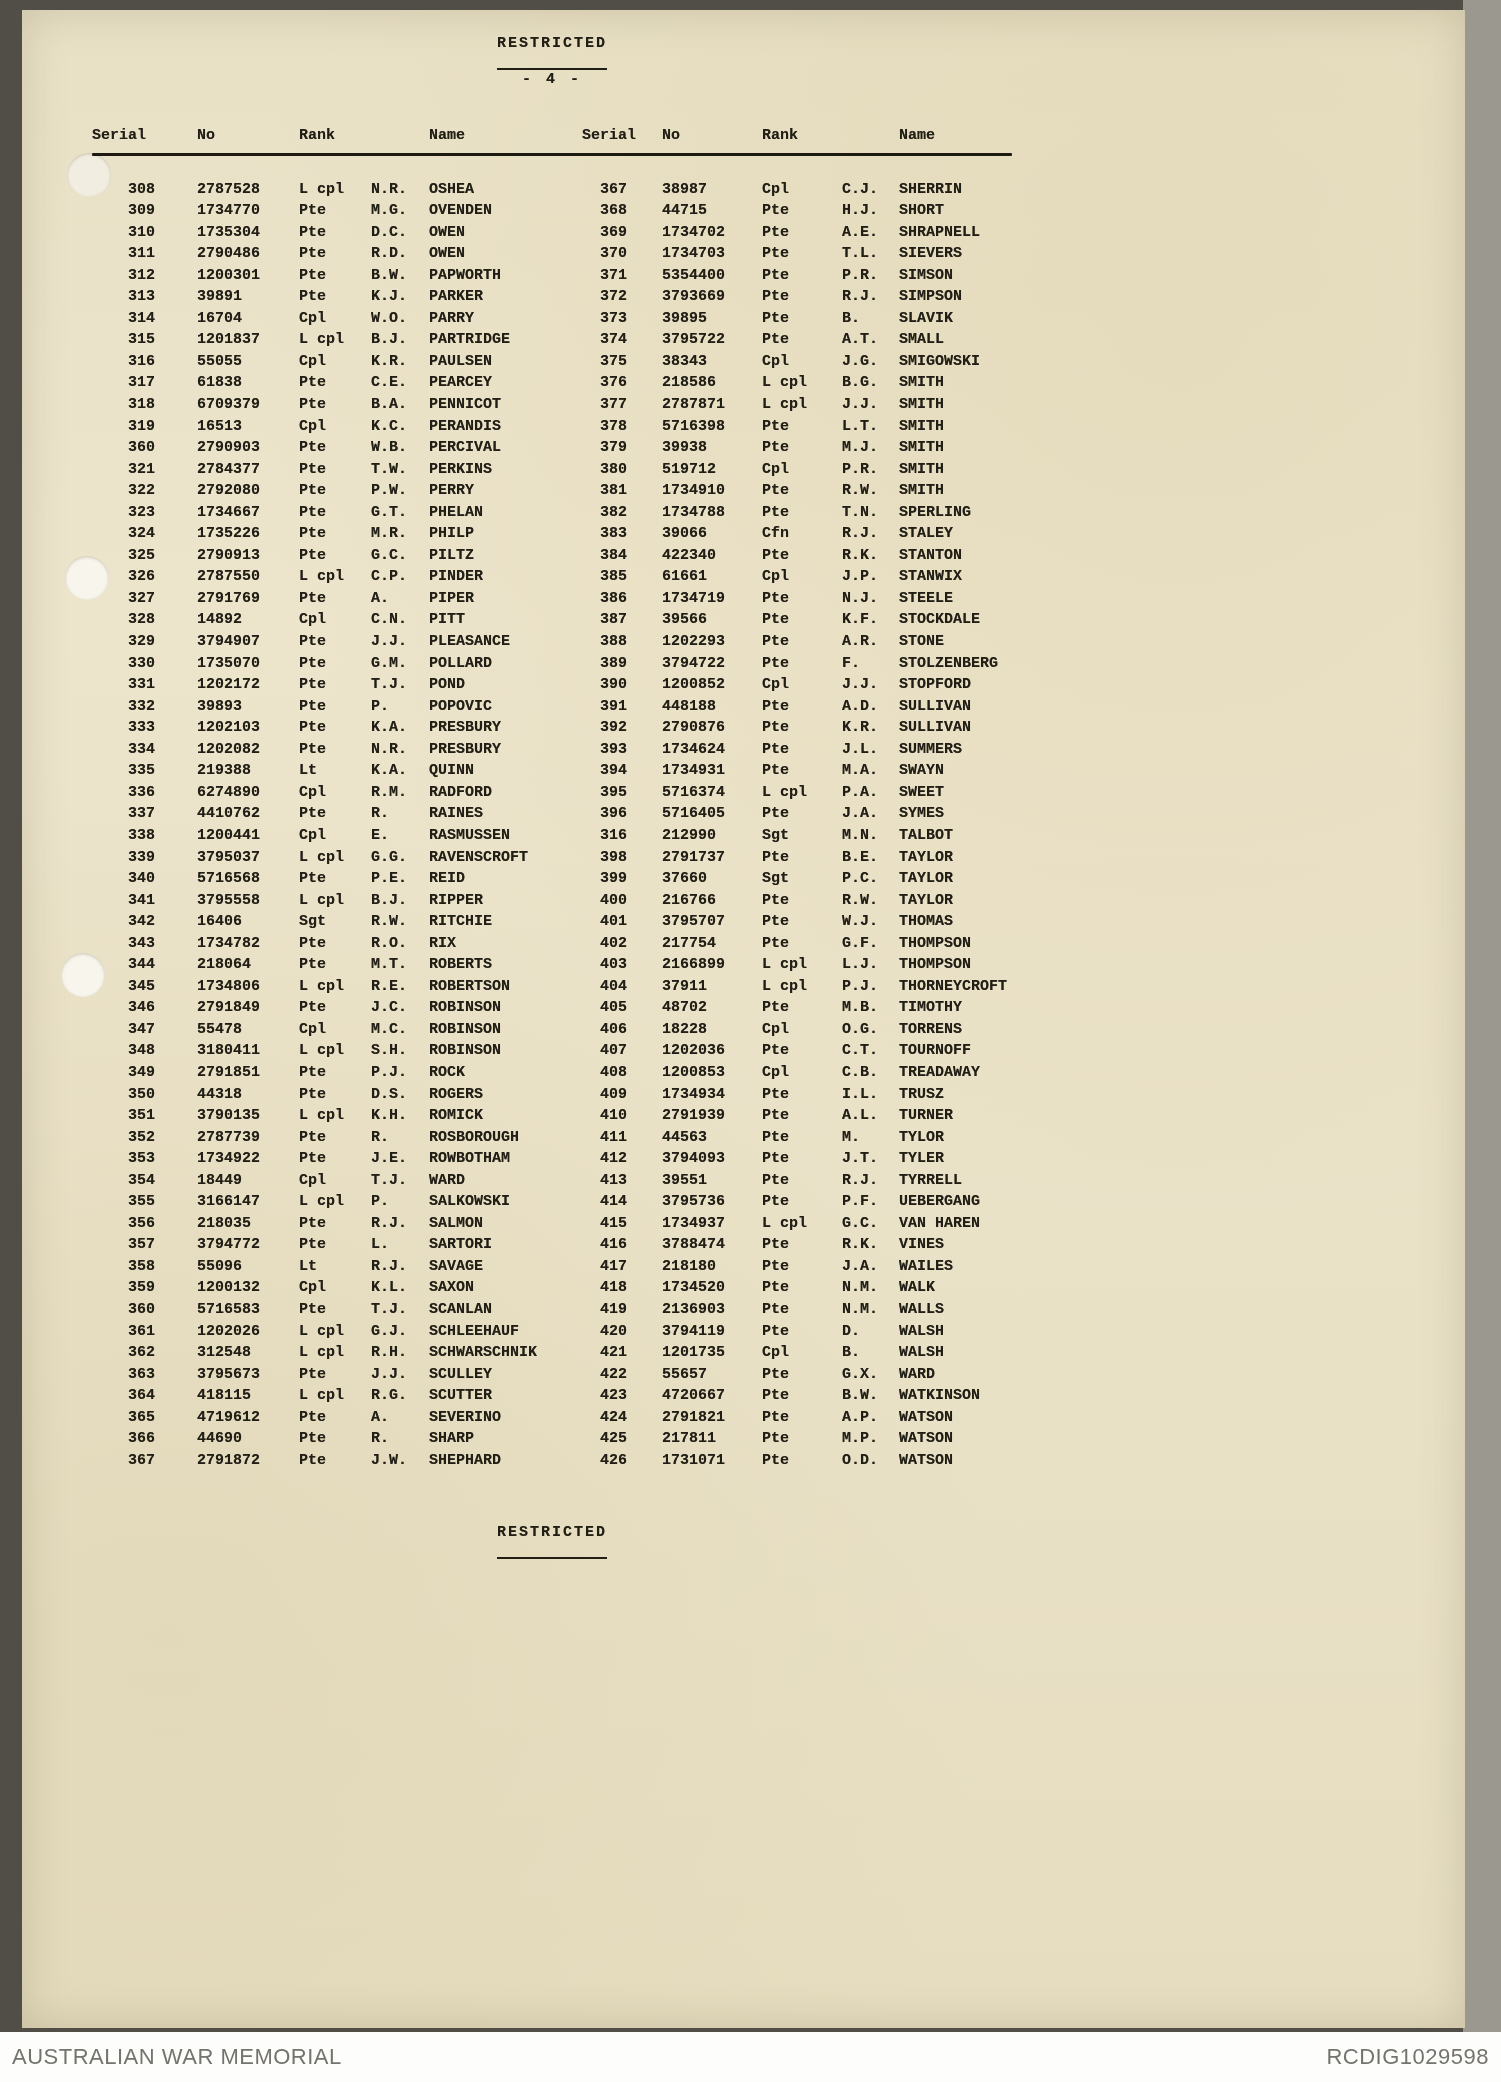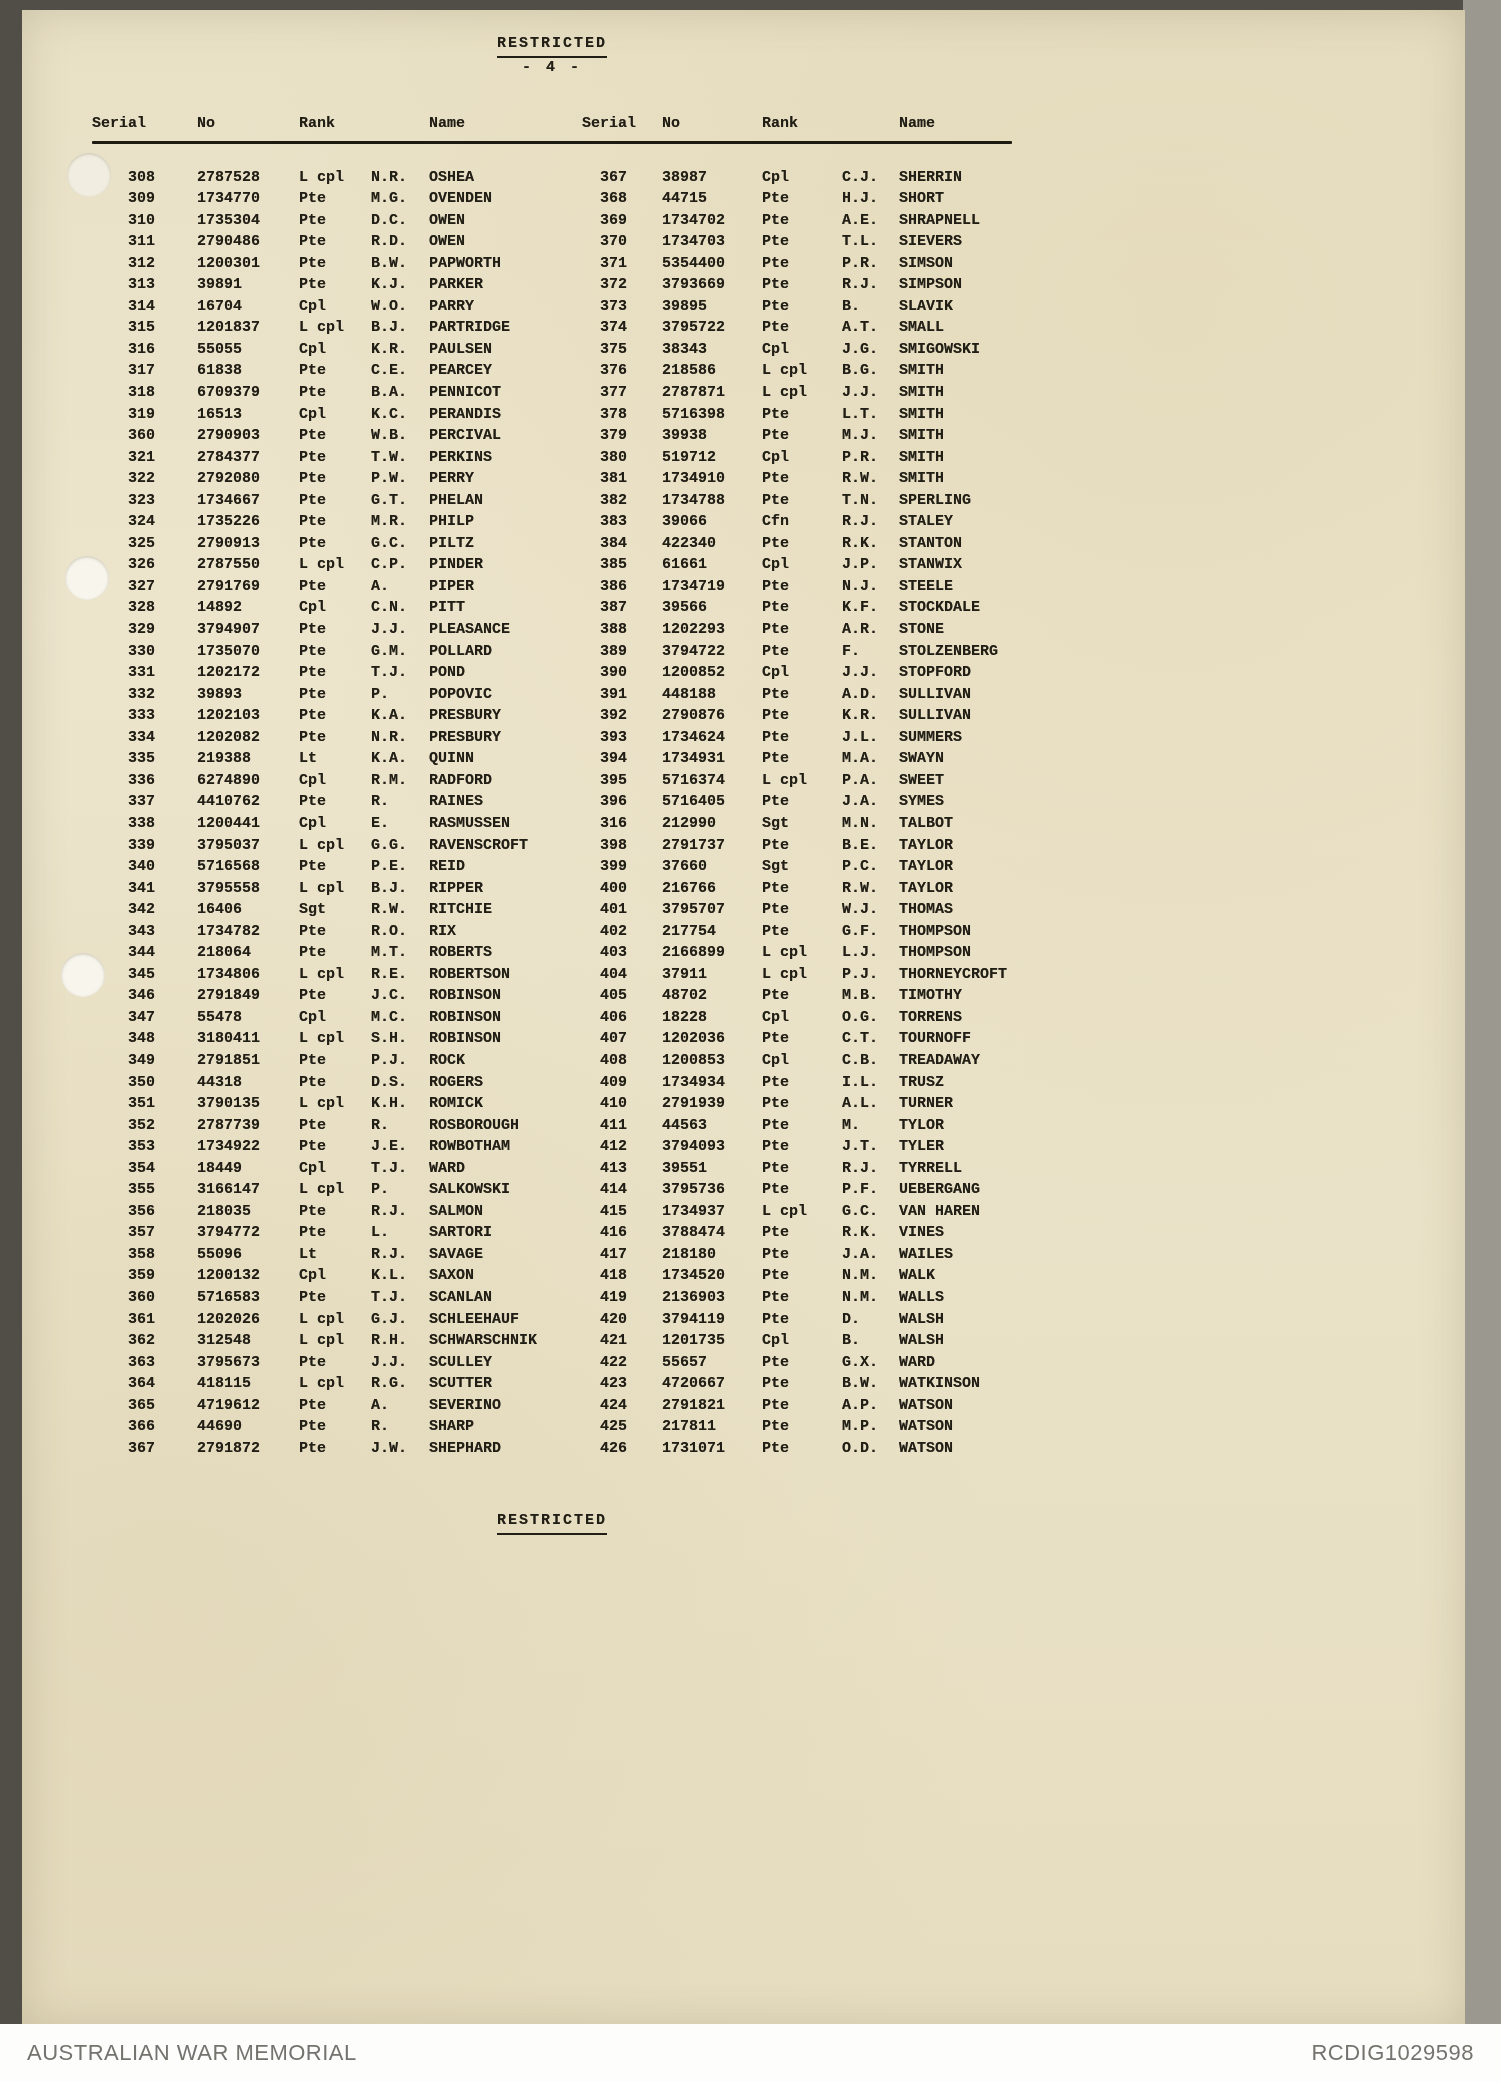--- a/index.html
+++ b/index.html
@@ -33,21 +33,21 @@
   .typed {
     position:relative; width:920px; margin-left:70px; padding-top:24px;
     font-family:"Liberation Mono", monospace; font-weight:700;
     color:#211e15; font-size:15px;
     text-shadow: 0 0 0.5px rgba(33,30,21,0.55);
   }
 
   .center-line { text-align:center; line-height:20px; }
   .restricted-text {
     display:inline-block; letter-spacing:2px;
-    border-bottom:2.5px solid #211e15; padding-bottom:2px;text-align:center;
+    border-bottom:2.5px solid #211e15; padding-bottom:14px;text-align:center;
   }
   .pagenum { text-align:center; line-height:19px; letter-spacing:3px; }
 
   .head-row { display:flex; margin-top:36px; }
   .rule { margin-top:6px; height:3px; background:#1d1a12; border-radius:1px; }
   .rows-wrap { display:flex; margin-top:23px; }
 
   .half-left  { width:490px; flex:none; }
   .half-right { flex:1; min-width:0; }
 
@@ -58,23 +58,23 @@
   .half-right .row { grid-template-columns:45px 135px 80px 57px 1fr; }
   .row span { overflow:visible; white-space:nowrap; }
   .c-serial { text-align:right; }
   .half-left  .c-no { padding-left:42px; }
   .half-right .c-no { padding-left:35px; }
   .row.header .c-serial { text-align:left; }
 
   .bottom-restricted { margin-top:52px; }
 
   .ambar {
-    position:absolute; left:0; right:0; bottom:0; height:58px;
+    position:absolute; left:0; right:0; bottom:0; height:50px;
     background:#fdfdfc; display:flex; align-items:center;
-    justify-content:space-between; padding:0 27px; box-sizing:border-box;
+    justify-content:space-between; padding:0 12px; box-sizing:border-box;
     font-family:"Liberation Sans", sans-serif; font-size:22px; color:#75736d;
     letter-spacing:0.5px;
   }
 </style>
 </head>
 <body>
 
 <div class="scan">
   <div class="strip-right"></div>
 

